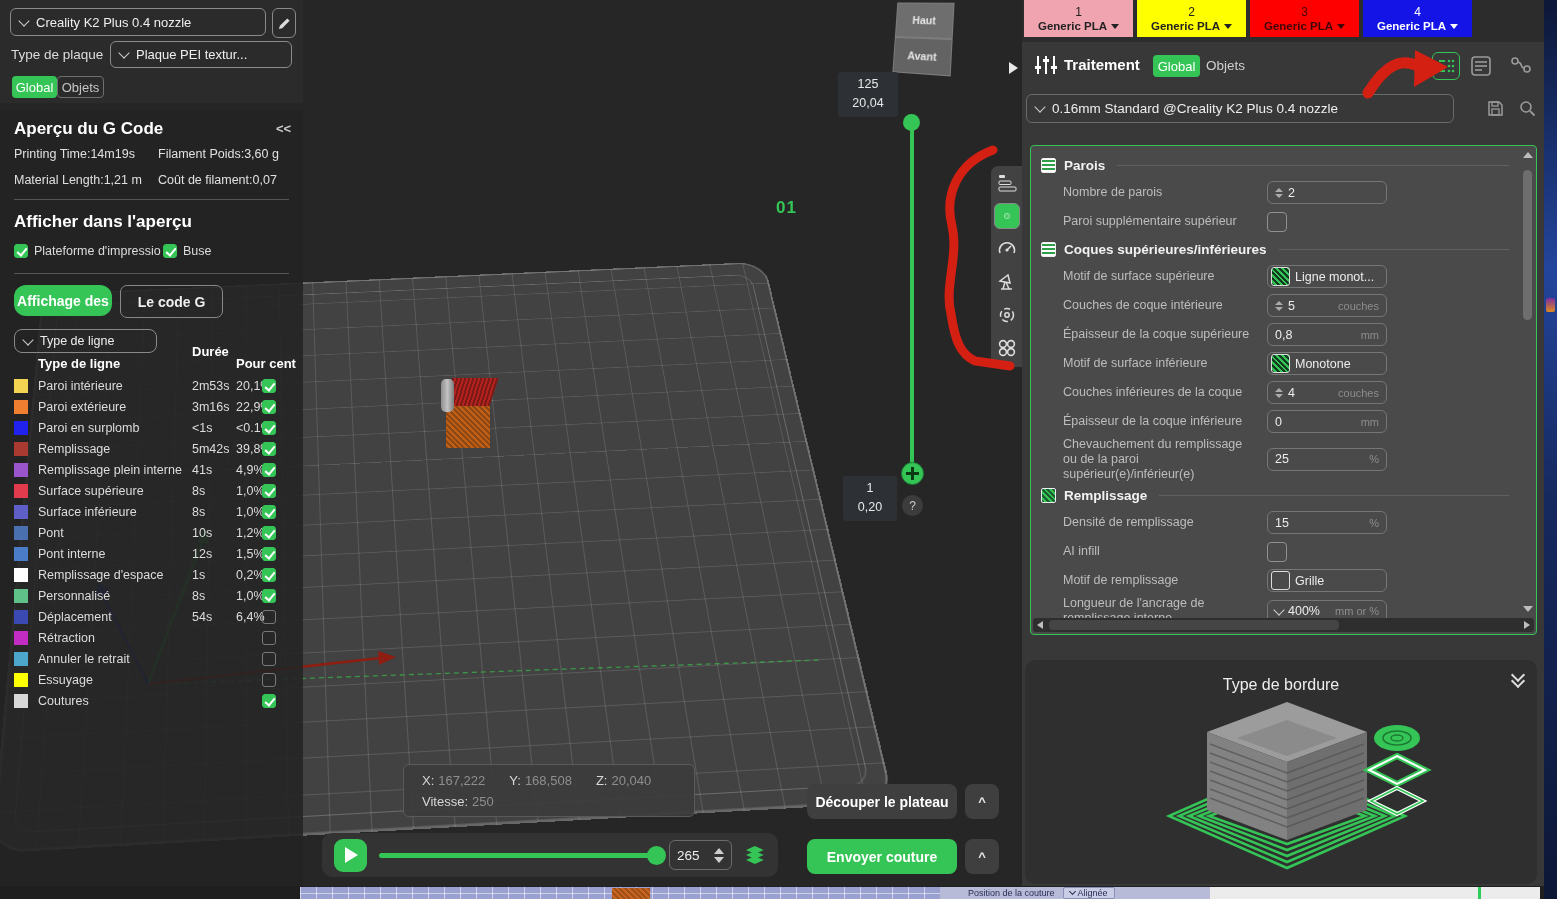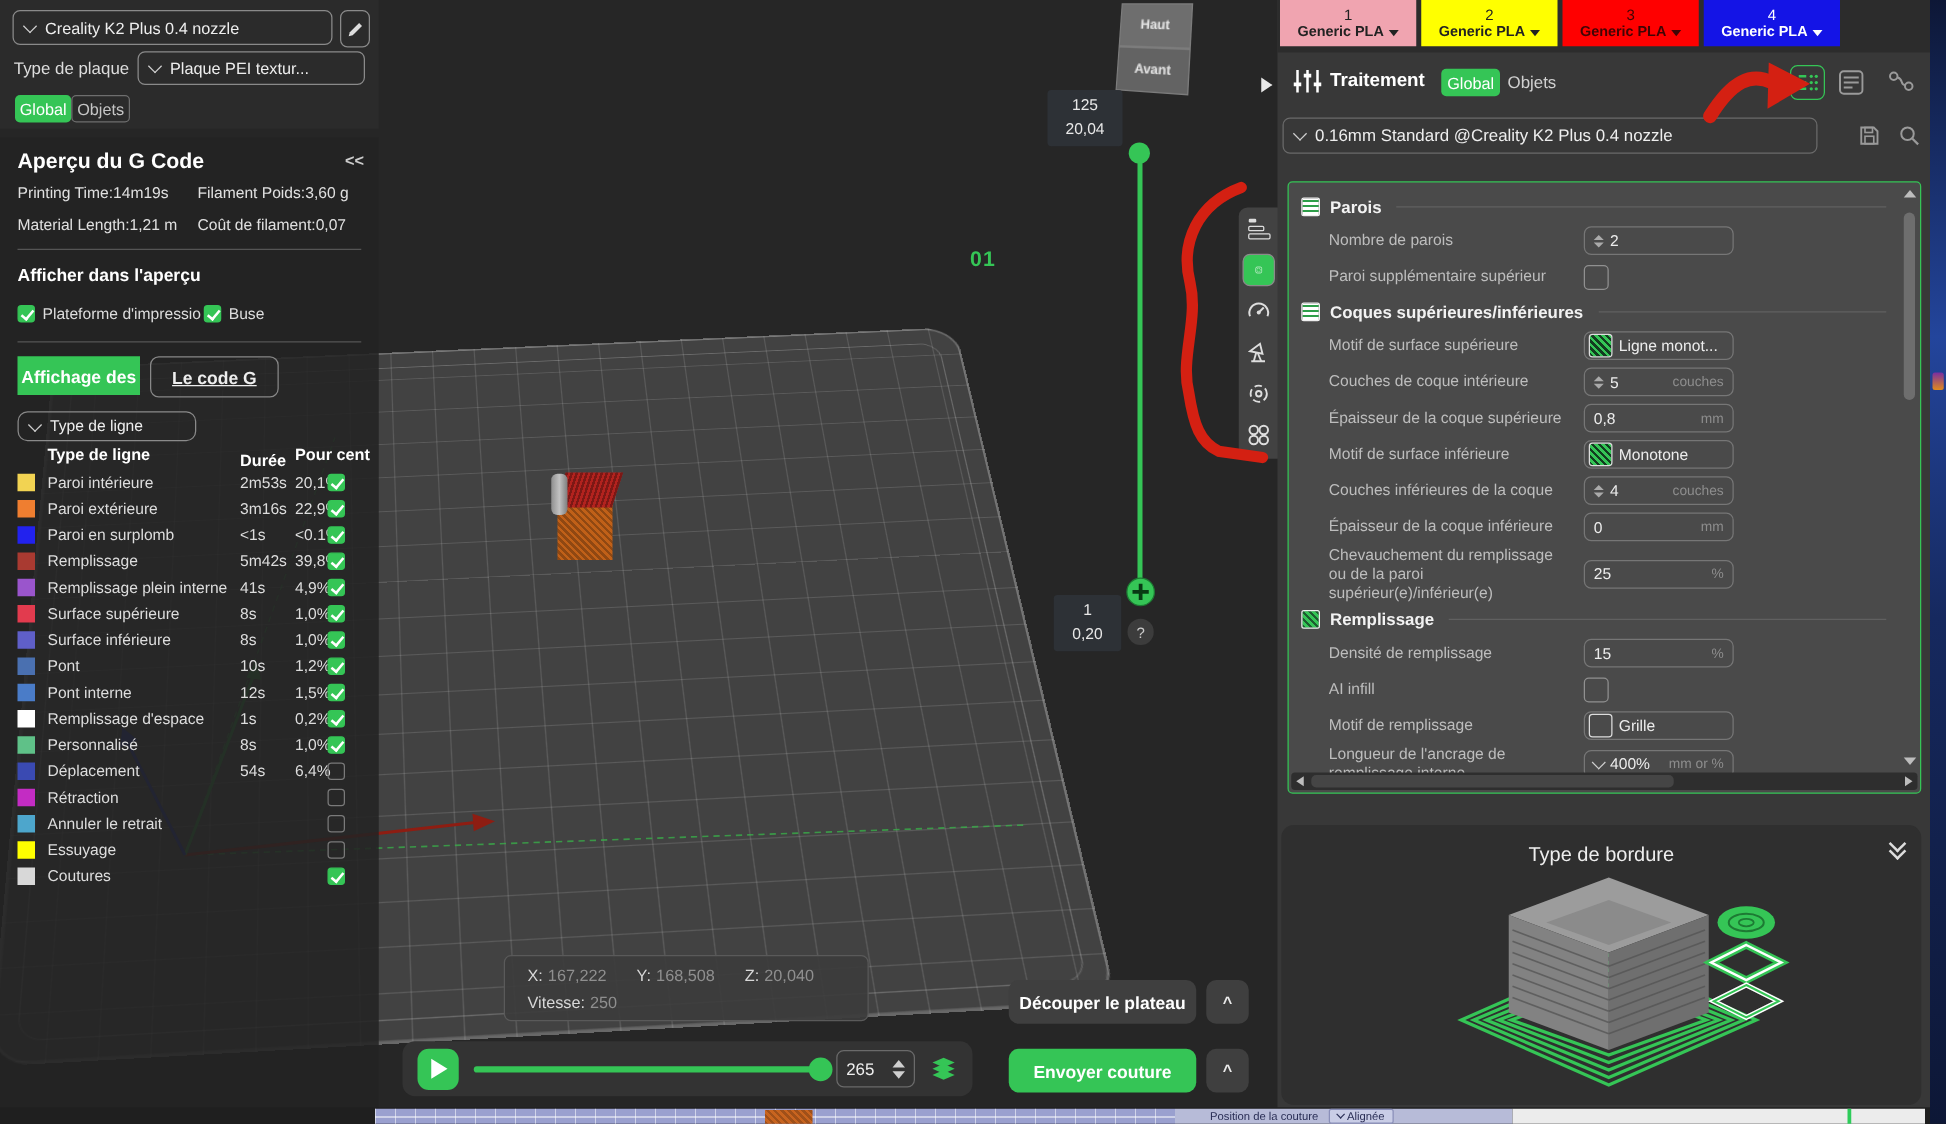--- a/index.html
+++ b/index.html
@@ -80,27 +80,27 @@
   #plate-sel{left:110px;top:41px;width:182px;height:27px;}
   .chip{border-radius:4px;font-size:13px;display:flex;align-items:center;justify-content:center;box-sizing:border-box;}
   .chip.on{background:#35c556;color:#fff;text-align:center;}
   .chip.off{border:1px solid #6e6e6e;color:#c5c5c5;}
   #g-tab{left:12px;top:76px;width:45px;height:22px;}
   #o-tab{left:57px;top:76px;width:47px;height:22px;}
   #gc-title{left:14px;top:9px;color:#fff;font-size:17px;font-weight:bold;}
   #gc-collapse{left:276px;top:11px;color:#ccc;font-size:13px;font-weight:bold;}
   .stat{position:absolute;color:#e0e0e0;font-size:12.5px;white-space:nowrap;}
   .divider{position:absolute;left:14px;width:275px;height:1px;background:#555;}
-  #show-head{left:14px;top:102px;color:#fff;font-size:14px;font-weight:bold;}
+  #show-head{left:14px;top:102px;color:#fff;font-size:17px;font-weight:bold;}
   .cbp{display:flex;align-items:center;gap:6px;color:#ddd;font-size:12.5px;position:absolute;}
   .cb{width:14px;height:14px;border-radius:3px;border:1px solid #7a7a7a;box-sizing:border-box;position:relative;flex:none;}
   .cb.on{background:#35c556;border-color:#35c556;}
   .cb.on::after{content:"";position:absolute;left:3.5px;top:0.5px;width:4px;height:8px;border-right:2px solid #fff;border-bottom:2px solid #fff;transform:rotate(40deg);}
-  #disp-btn{left:14px;top:175px;width:98px;height:31px;background:#35c556;border-radius:0;color:#fff;font-weight:bold;font-size:14px;display:flex;align-items:center;justify-content:center;}
-  #gcode-btn{left:120px;top:175px;width:101px;height:31px;border:1px solid #888;border-radius:7px;color:#eee;font-weight:bold;font-size:14px;display:flex;align-items:center;justify-content:center;text-decoration:underline;}
+  #disp-btn{left:14px;top:175px;width:98px;height:31px;background:#35c556;border-radius:12px;color:#fff;font-weight:bold;font-size:14px;display:flex;align-items:center;justify-content:center;}
+  #gcode-btn{left:120px;top:175px;width:101px;height:31px;border:1px solid #888;border-radius:7px;color:#eee;font-weight:bold;font-size:14px;display:flex;align-items:center;justify-content:center;}
   #line-filter{left:14px;top:219px;width:143px;height:24px;border-radius:8px;font-size:12.5px;}
   .th{position:absolute;color:#fff;font-size:13px;font-weight:bold;}
   #line-rows{position:absolute;left:0;top:266px;width:303px;}
   .line-row{position:relative;height:21px;}
   .line-row .sw{position:absolute;left:14px;top:3px;width:14px;height:14px;}
   .line-row .lb{position:absolute;left:38px;top:3px;color:#ddd;font-size:12.5px;white-space:nowrap;}
   .line-row .du{position:absolute;left:192px;top:3px;color:#ddd;font-size:12.5px;}
   .line-row .pc{position:absolute;left:236px;top:3px;color:#ddd;font-size:12.5px;}
   .line-row .cb{position:absolute;left:262px;top:3px;}
   
@@ -344,21 +344,21 @@
       <span>Buse</span>
     </div>
     <div class="divider" style="top:163px;"></div>
     <div id="disp-btn" class="abs">Affichage des</div>
     <div id="gcode-btn" class="abs">Le code G</div>
     <div id="line-filter" class="abs sel">
       <span class="cdown"></span>
       <span>Type de ligne</span>
     </div>
     <div class="th" style="left:38px;top:246px;">Type de ligne</div>
-    <div class="th" style="left:192px;top:251px;">Durée</div>
+    <div class="th" style="left:192px;top:234px;">Durée</div>
     <div class="th" style="left:236px;top:246px;">Pour cent</div>
     <div id="line-rows">
         <div class="line-row">
           <span class="sw" style="background: rgb(242, 211, 82);"></span>
           <span class="lb">Paroi intérieure</span>
           <span class="du">2m53s</span>
           <span class="pc">20,1%</span>
           <span class="cb on"></span>
         </div>
         <div class="line-row">

